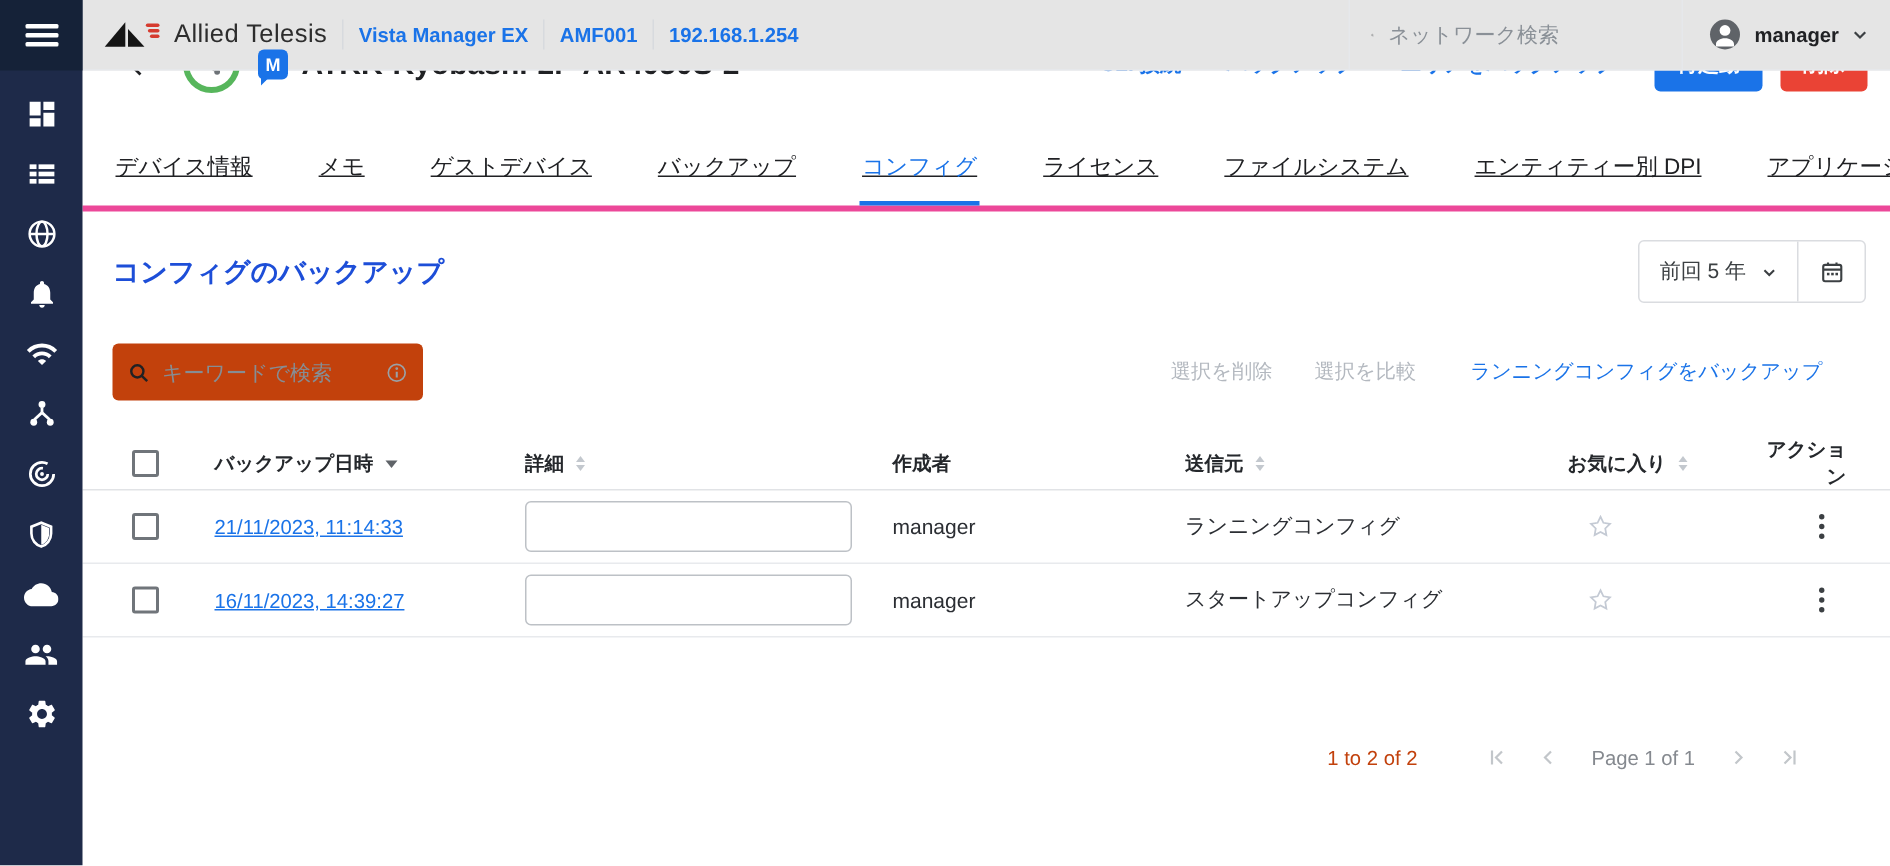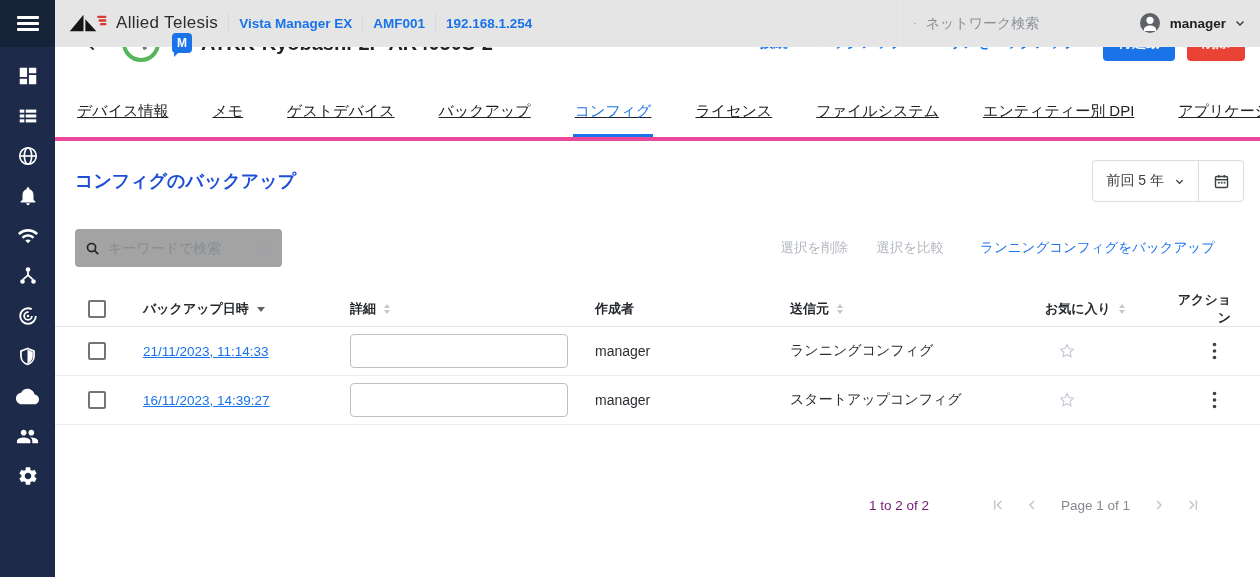--- a/index.html
+++ b/index.html
@@ -54,21 +54,21 @@
   
   .section-head { display:flex; align-items:center; justify-content:space-between; padding:0 16px 0 20px; margin-top:20px; height:40px; }
   .section-title { font-size:18px; color:#1d4ed8; }
   .range-control { display:flex; align-items:stretch; border:1px solid #dadce0; border-radius:4px; height:42px; background:#fff; }
   .range-main { display:flex; align-items:center; gap:10px; padding:0 13px; font-size:14px; color:#3c4043; cursor:pointer; }
   .range-div { width:1px; background:#dadce0; }
   .range-cal { width:44px; display:flex; align-items:center; justify-content:center; cursor:pointer; color:#3c4043; }
 
   
   .toolbar { display:flex; align-items:center; padding:0 45px 0 20px; margin-top:28px; height:38px; }
-  .kw-search { width:207px; height:38px; background:#a3a3a3; border-radius:4px; display:flex; align-items:center; gap:8px; padding:0 10px; }
+  .kw-search { width:207px; height:38px; background:#c2410c; border-radius:4px; display:flex; align-items:center; gap:8px; padding:0 10px; }
   .kw-search input { border:0; outline:0; background:transparent; flex:1; font-size:14px; color:#202124; font-family:inherit; min-width:0; }
   .kw-search input::placeholder { color:#868d94; }
   .toolbar .spacer { flex:1; }
   .tool-link { font-size:13.5px; white-space:nowrap; cursor:pointer; }
   .tool-link.disabled { color:#b3b8bf; cursor:default; }
   .tool-link.blue { color:#1a73e8; }
   .toolbar .tool-link { margin-left:28px; }
   .toolbar .tool-link.blue { margin-left:36px; }
 
   
@@ -87,21 +87,21 @@
   .cb { width:18px; height:18px; border:2px solid #70757a; border-radius:2px; background:#fff; cursor:pointer; }
   .date-link { color:#1a73e8; text-decoration:underline; cursor:pointer; font-size:13.5px; }
   .note-input { width:218px; height:34px; border:1px solid #bdc1c6; border-radius:4px; font-size:13px; padding:0 8px; font-family:inherit; color:#202124; outline:none; }
   .cell-text { color:#2b2e33; font-size:14px; }
   .star-btn { background:none; border:0; cursor:pointer; display:flex; padding:0 0 0 12px; }
   .kebab-btn { background:none; border:0; cursor:pointer; display:flex; padding:0 28px 0 0; }
   .td { display:flex; align-items:center; }
 
   
   .pagination { display:flex; align-items:center; justify-content:flex-end; margin-top:72px; padding-right:50px; color:#8b9096; font-size:13.5px; }
-  .pg-range { margin-right:52px; color:#701a75; }
+  .pg-range { margin-right:36px; color:#c2410c; }
   .pg-btn { background:none; border:0; cursor:pointer; display:flex; align-items:center; padding:0 9px; color:#c2c6ca; }
   .pg-label { margin:0 12px; color:#85898f; }
 </style>
 </head>
 <body>
 
 <div class="app">
 
   <nav class="sidebar">
     <div class="hamburger-tile">

